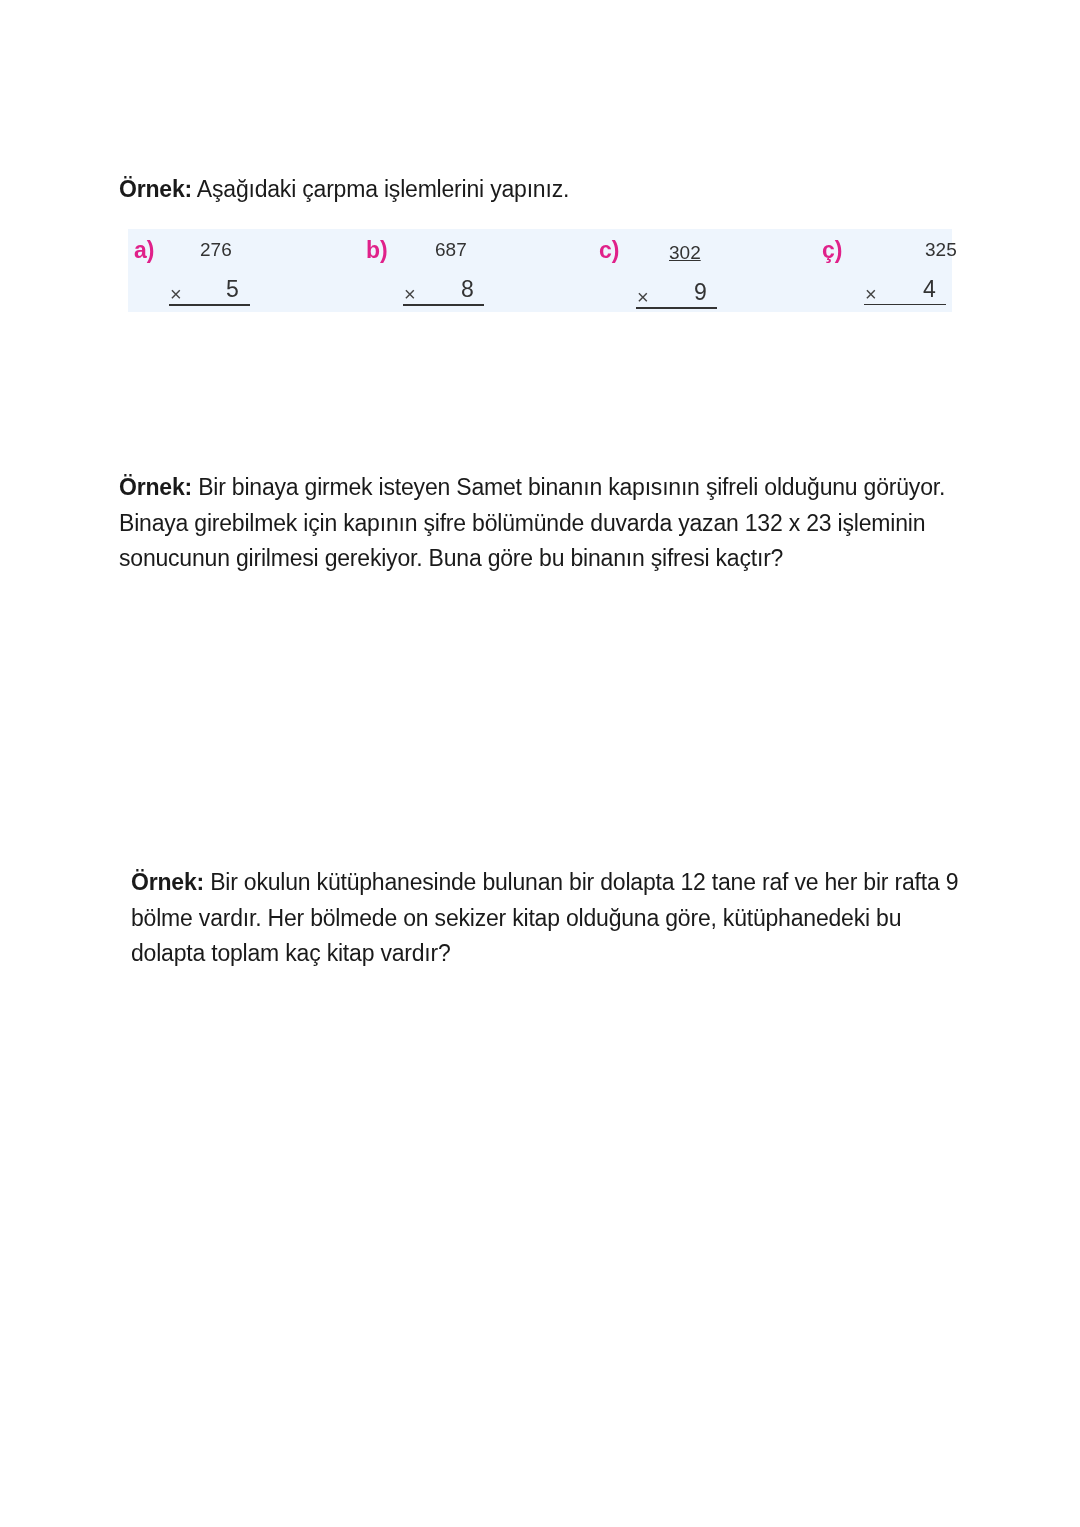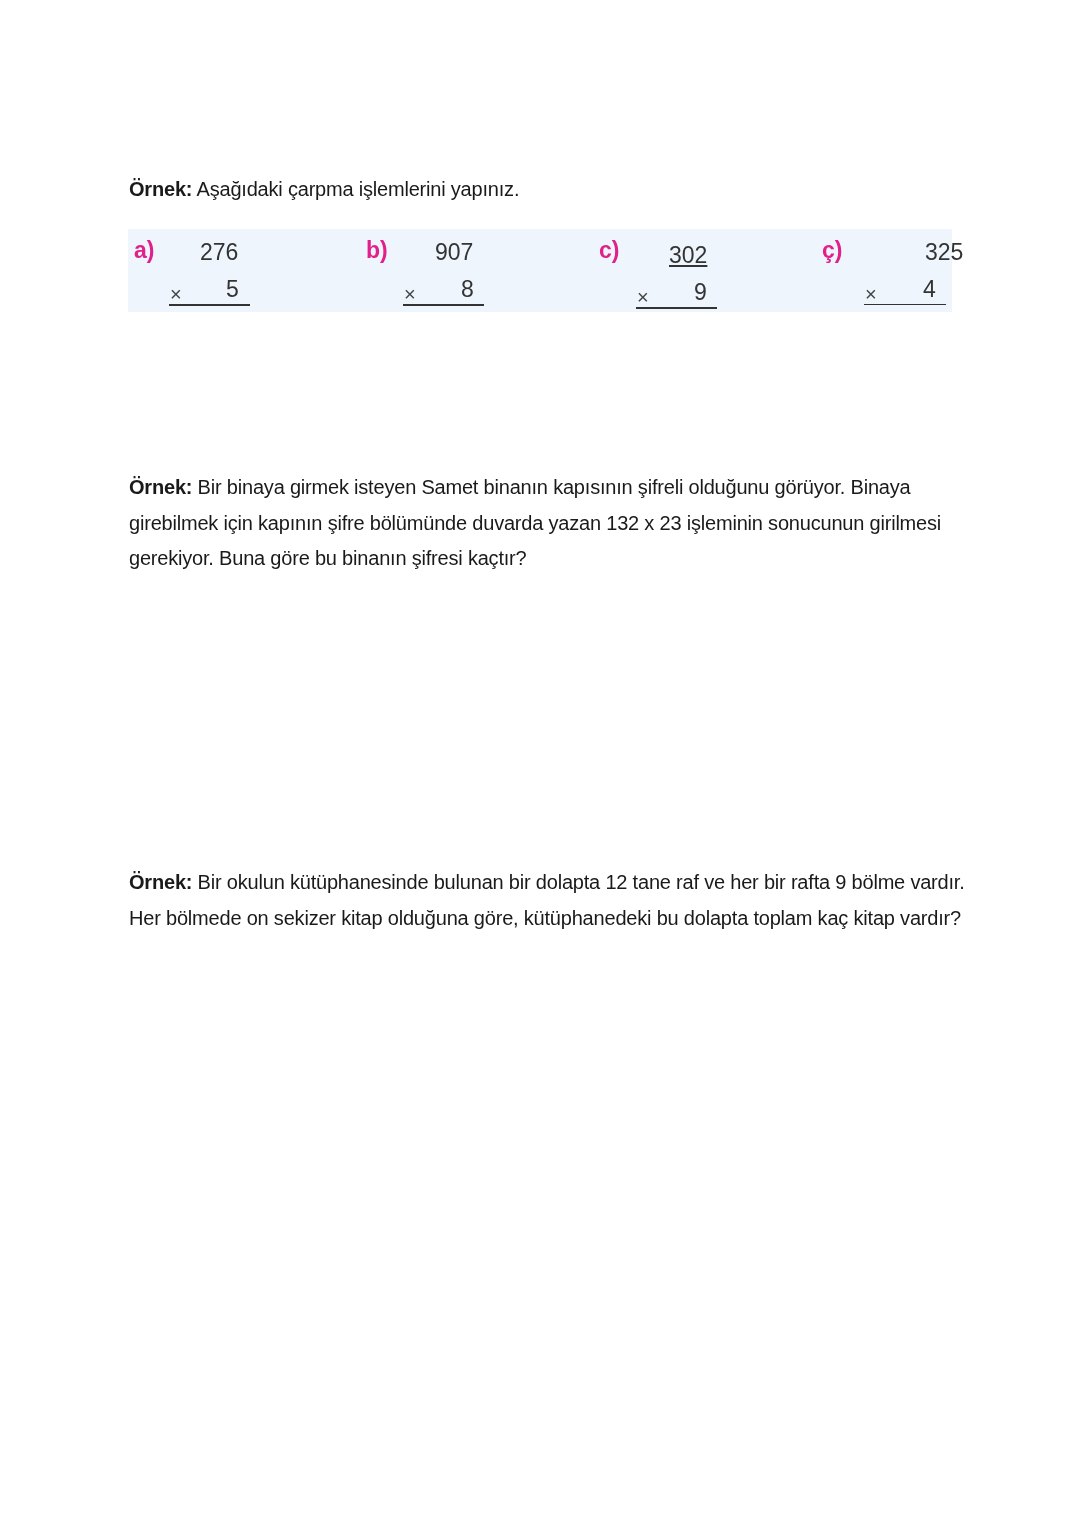--- a/index.html
+++ b/index.html
@@ -2,56 +2,56 @@
 <html><head>
 <meta charset="utf-8">
 <style>
   html, body { margin: 0; padding: 0; }
   body {
     width: 1080px; height: 1527px; background: #ffffff; position: relative;
     font-family: "Liberation Sans", "DejaVu Sans", sans-serif; color: #1a1a1a;
     overflow: hidden;
   }
   .para {
-    position: absolute; left: 129px; width: 840px;
-    font-size: 20px; line-height: 35.5px; letter-spacing: -0.2px;
+    position: absolute; left: 119px; width: 840px;
+    font-size: 23px; line-height: 35.5px; letter-spacing: -0.2px;
   }
   .para b { font-weight: bold; }
   #p1 { top: 172px; }
   #p2 { top: 470px; }
-  #p3 { top: 865px; }
+  #p3 { top: 865px; margin-left: 12px; }
   .panel {
     position: absolute; left: 128px; top: 229px; width: 824px; height: 83px;
     background: #eef5fd;
   }
   .prob { position: absolute; top: 0; height: 83px; }
   .lbl {
     position: absolute; top: 8px; font-size: 23px; font-weight: bold; color: #e0218a;
   }
-  .top-num { position: absolute; top: 10px; font-size: 23px; color: #333; }
+  .top-num { position: absolute; top: 10px; font-size: 19px; color: #333; }
   .times { position: absolute; top: 54px; font-size: 20px; color: #444; }
   .mult { position: absolute; top: 47px; font-size: 23px; color: #333; }
   .rule { position: absolute; top: 75px; height: 2px; background: #333; }
 </style>
 </head>
 <body>
 
 <div class="para" id="p1"><b>Örnek:</b><span> Aşağıdaki çarpma işlemlerini yapınız.</span></div>
 
 <div class="panel">
   <div class="prob" style="left:0;">
     <span class="lbl" style="left:6px;">a)</span>
     <span class="top-num" style="left:72px;">276</span>
     <span class="times" style="left:42px;">×</span>
     <span class="mult" style="left:98px;">5</span>
     <div class="rule" style="left:41px;width:81px;"></div>
   </div>
   <div class="prob" style="left:234px;">
     <span class="lbl" style="left:4px;">b)</span>
-    <span class="top-num" style="left:73px;">907</span>
+    <span class="top-num" style="left:73px;">687</span>
     <span class="times" style="left:42px;">×</span>
     <span class="mult" style="left:99px;">8</span>
     <div class="rule" style="left:41px;width:81px;"></div>
   </div>
   <div class="prob" style="left:466px;">
     <span class="lbl" style="left:5px;">c)</span>
     <span class="top-num" style="left:75px;top:13px;text-decoration:underline;">302</span>
     <span class="times" style="left:43px;top:57px;">×</span>
     <span class="mult" style="left:100px;top:50px;">9</span>
     <div class="rule" style="left:42px;width:81px;top:78px;"></div>

